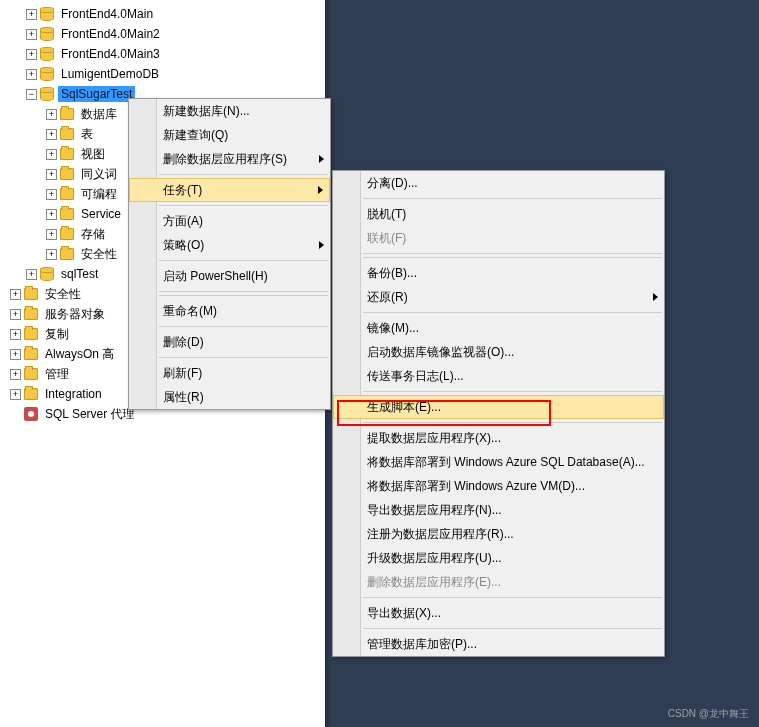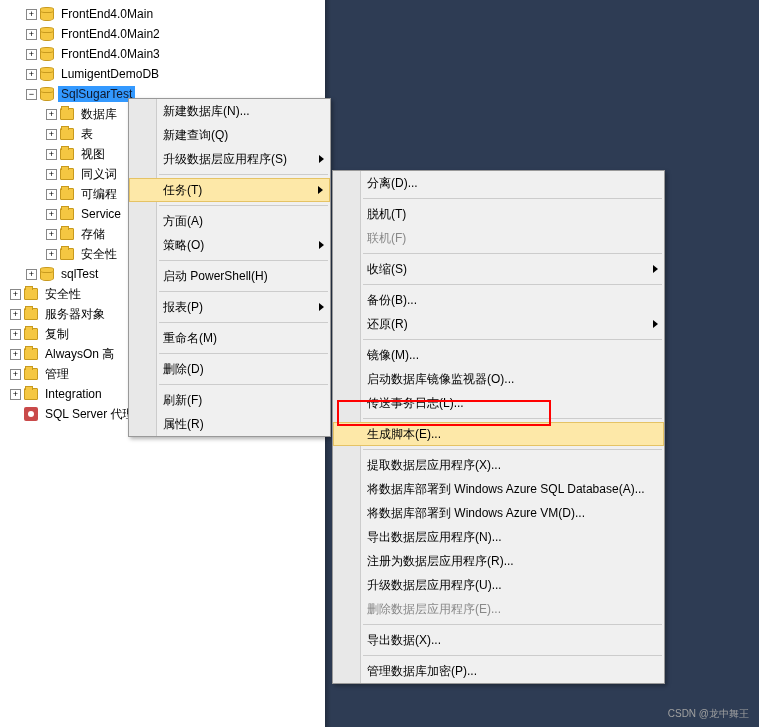--- a/index.html
+++ b/index.html
@@ -169,45 +169,41 @@
 
 <div class="menu menu1" id="menu1">
   <div class="menu-gutter"></div>
 <div class="menu-item">
       <span>新建数据库(N)...</span>
     </div>
     <div class="menu-item">
       <span>新建查询(Q)</span>
     </div>
     <div class="menu-item">
-      <span>升级数据层应用程序(S)</span>
+      <span>删除数据层应用程序(S)</span>
       <span class="menu-arrow"></span>
     </div>
     <div class="menu-sep"></div>
     <div class="menu-item hover">
       <span>任务(T)</span>
       <span class="menu-arrow"></span>
     </div>
     <div class="menu-sep"></div>
     <div class="menu-item">
       <span>方面(A)</span>
     </div>
     <div class="menu-item">
       <span>策略(O)</span>
       <span class="menu-arrow"></span>
     </div>
     <div class="menu-sep"></div>
     <div class="menu-item">
       <span>启动 PowerShell(H)</span>
     </div>
     <div class="menu-sep"></div>
-    <div class="menu-item">
-      <span>报表(P)</span>
-      <span class="menu-arrow"></span>
-    </div>
     <div class="menu-sep"></div>
     <div class="menu-item">
       <span>重命名(M)</span>
     </div>
     <div class="menu-sep"></div>
     <div class="menu-item">
       <span>删除(D)</span>
     </div>
     <div class="menu-sep"></div>
     <div class="menu-item">
@@ -224,24 +220,20 @@
       <span>分离(D)...</span>
     </div>
     <div class="menu-sep"></div>
     <div class="menu-item">
       <span>脱机(T)</span>
     </div>
     <div class="menu-item disabled">
       <span>联机(F)</span>
     </div>
     <div class="menu-sep"></div>
-    <div class="menu-item">
-      <span>收缩(S)</span>
-      <span class="menu-arrow"></span>
-    </div>
     <div class="menu-sep"></div>
     <div class="menu-item">
       <span>备份(B)...</span>
     </div>
     <div class="menu-item">
       <span>还原(R)</span>
       <span class="menu-arrow"></span>
     </div>
     <div class="menu-sep"></div>
     <div class="menu-item">

